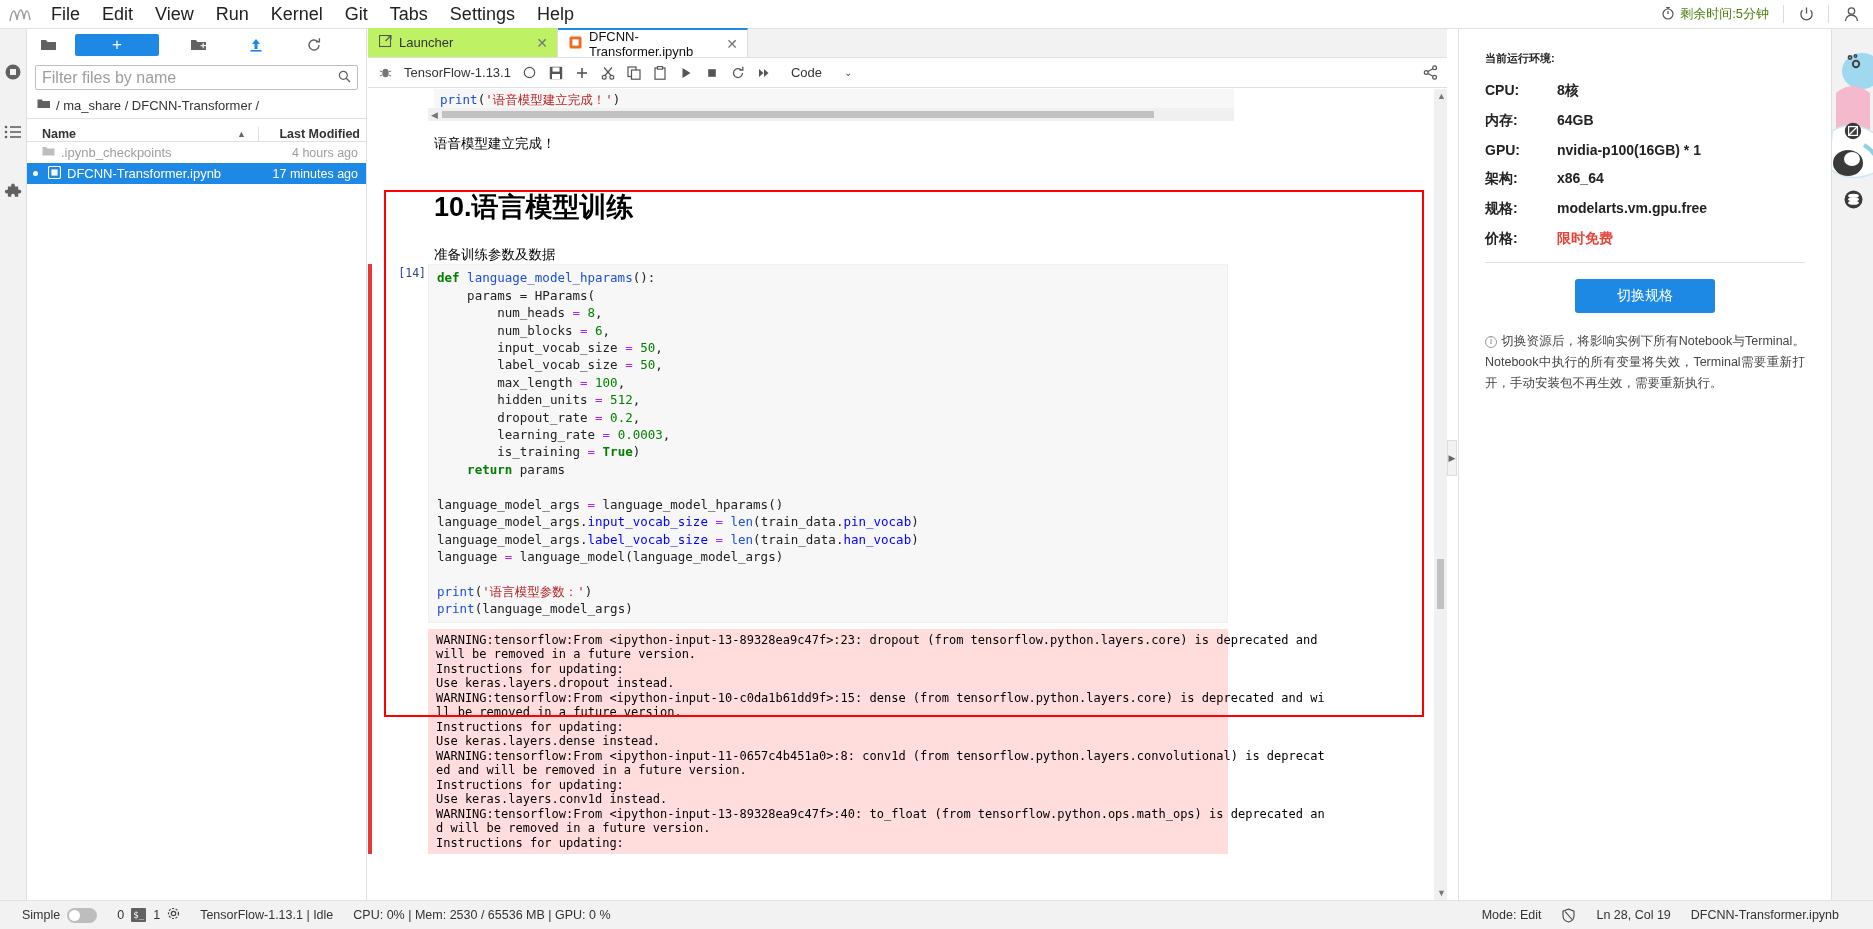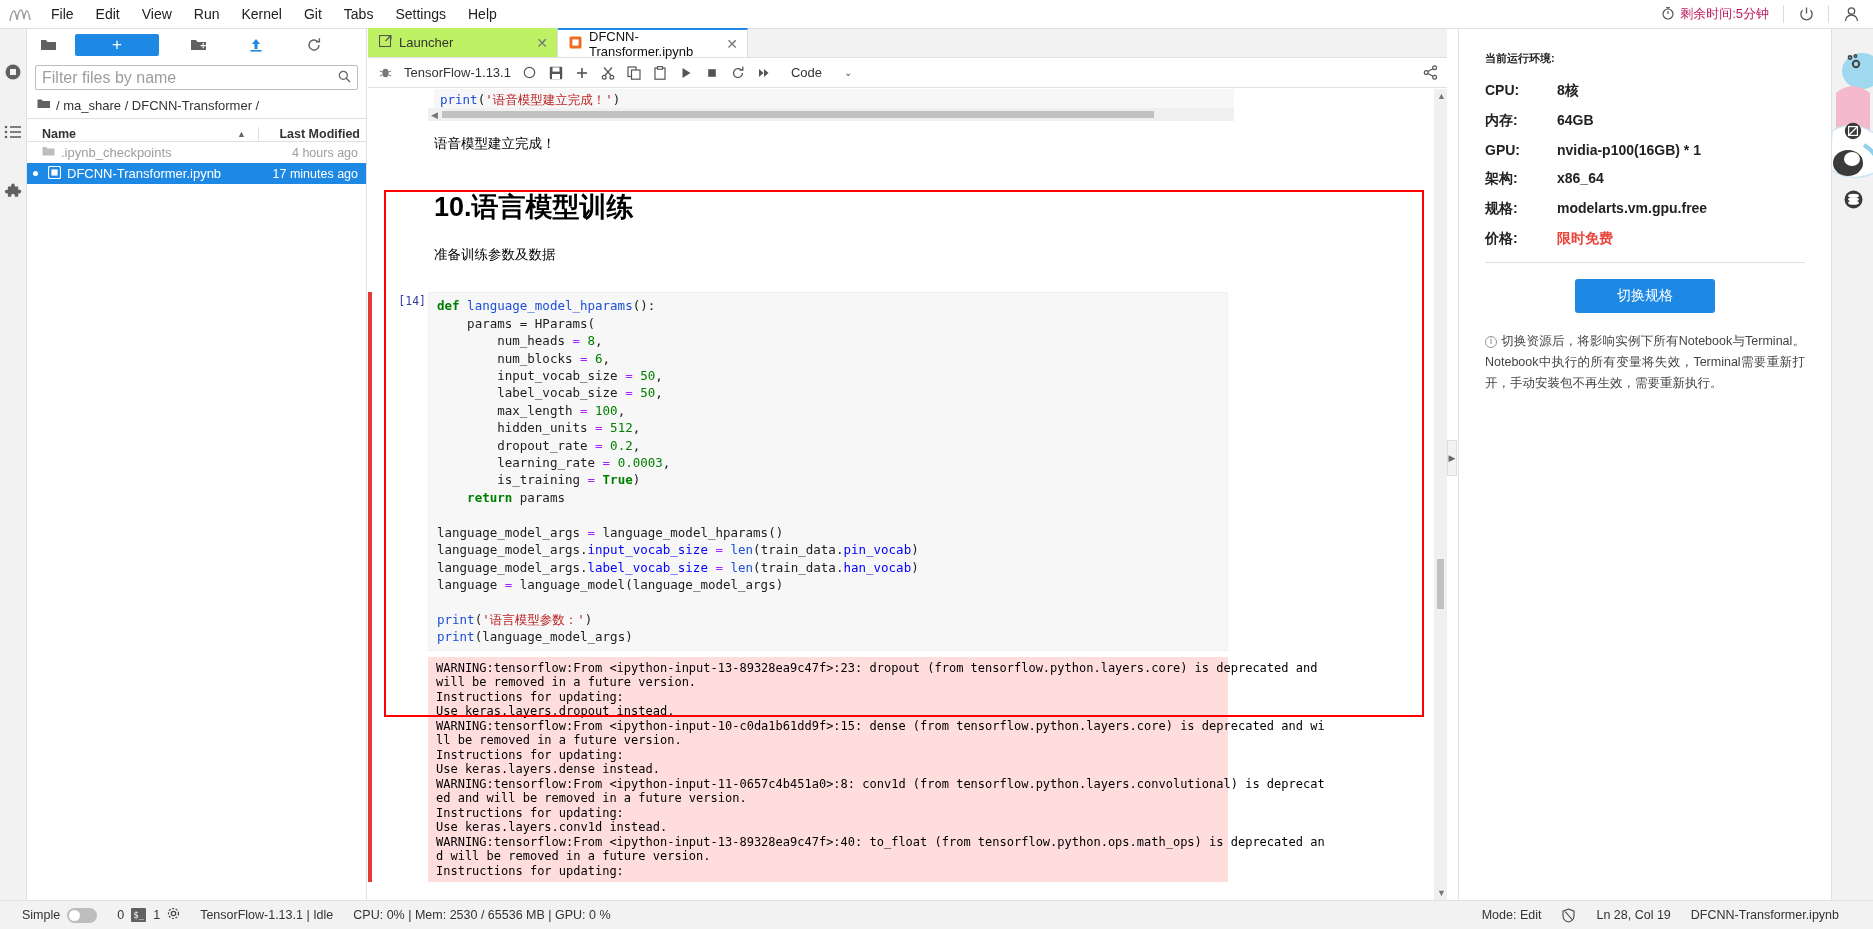--- a/index.html
+++ b/index.html
@@ -13,26 +13,26 @@
 
   
   #menubar {
     position: absolute; left: 0; top: 0; width: 1873px; height: 29px;
     background: #fff; border-bottom: 1px solid #e0e0e0;
     display: flex; align-items: center;
   }
   #jl-logo { width: 40px; display: flex; align-items: center; justify-content: center; }
   .menu-item {
     padding: 0 11px; height: 29px; line-height: 29px;
-    font-size: 14px; color: #212121; cursor: default; white-space: nowrap;
+    font-size: 18px; color: #212121; cursor: default; white-space: nowrap;
   }
   #menubar-right { margin-left: auto; display: flex; align-items: center; height: 29px; }
   #timer-box {
     display: flex; align-items: center; gap: 5px;
-    font-size: 13px; color: #be185d; padding: 0 14px;
+    font-size: 13px; color: #4d7c0f; padding: 0 14px;
   }
   .vdiv { width: 1px; height: 18px; background: #dcdcdc; }
   .tb-icon-btn {
     width: 44px; height: 29px; display: flex; align-items: center; justify-content: center;
     cursor: default;
   }
 
   
   #left-rail {
     position: absolute; left: 0; top: 29px; width: 27px; height: 871px;
@@ -532,21 +532,21 @@
         <span class="arrow">◀</span>
         <span class="thumb"></span>
       </div>
 
       <div class="md-out" style="margin-top:14px">语音模型建立完成！</div>
 
       <div class="md-h1" style="margin-top:36px">10.语言模型训练</div>
 
       <div class="md-out" style="margin-top:21px">准备训练参数及数据</div>
 
-      <div class="cell-wrap" style="margin-top:28px">
+      <div class="cell-wrap" style="">
         <div class="active-cell-bar"></div>
 
         <div class="cell-prompt">[14]</div>
         <div class="cell-input-area code-pre"><span class="kw">def</span> <span class="fn">language_model_hparams</span>():
     params = HParams(
         num_heads <span class="op">=</span> <span class="nu">8</span>,
         num_blocks <span class="op">=</span> <span class="nu">6</span>,
         input_vocab_size <span class="op">=</span> <span class="nu">50</span>,
         label_vocab_size <span class="op">=</span> <span class="nu">50</span>,
         max_length <span class="op">=</span> <span class="nu">100</span>,

